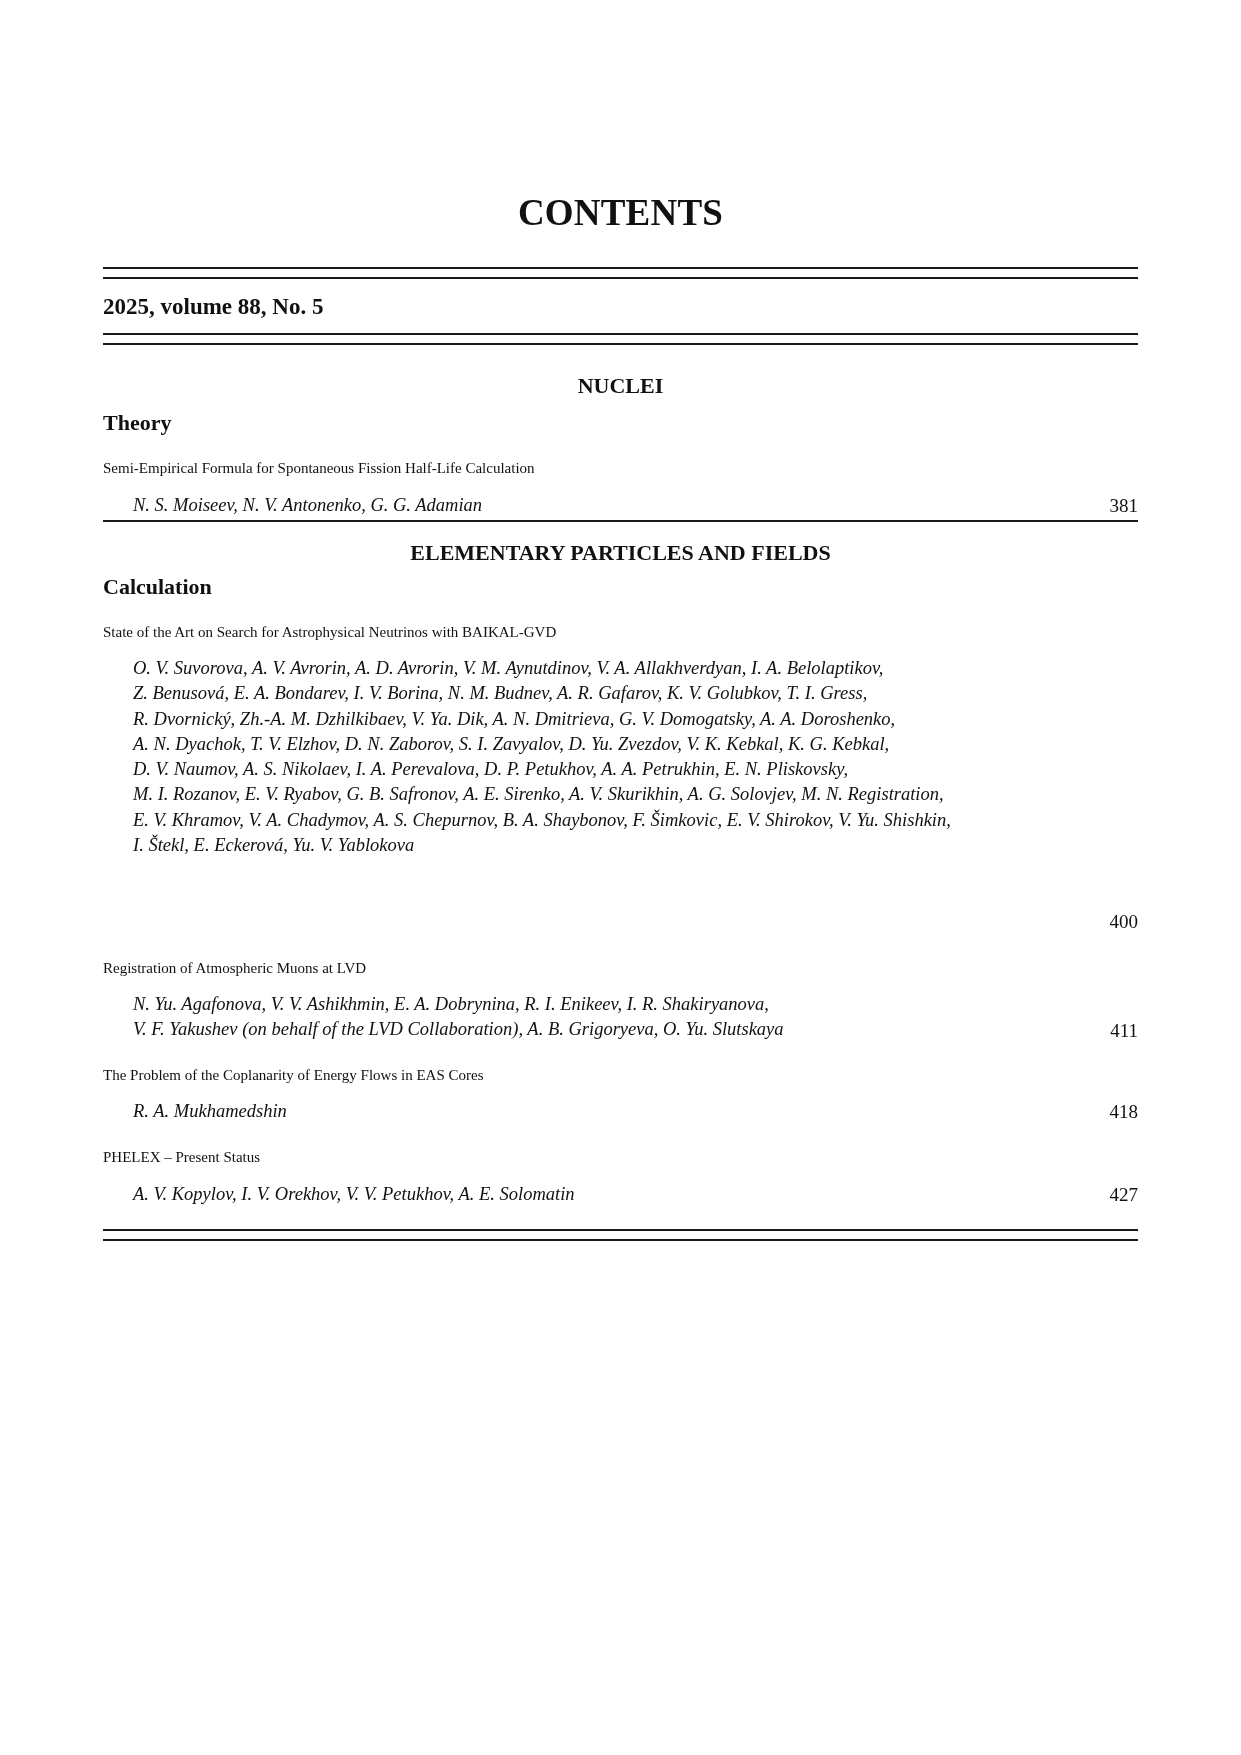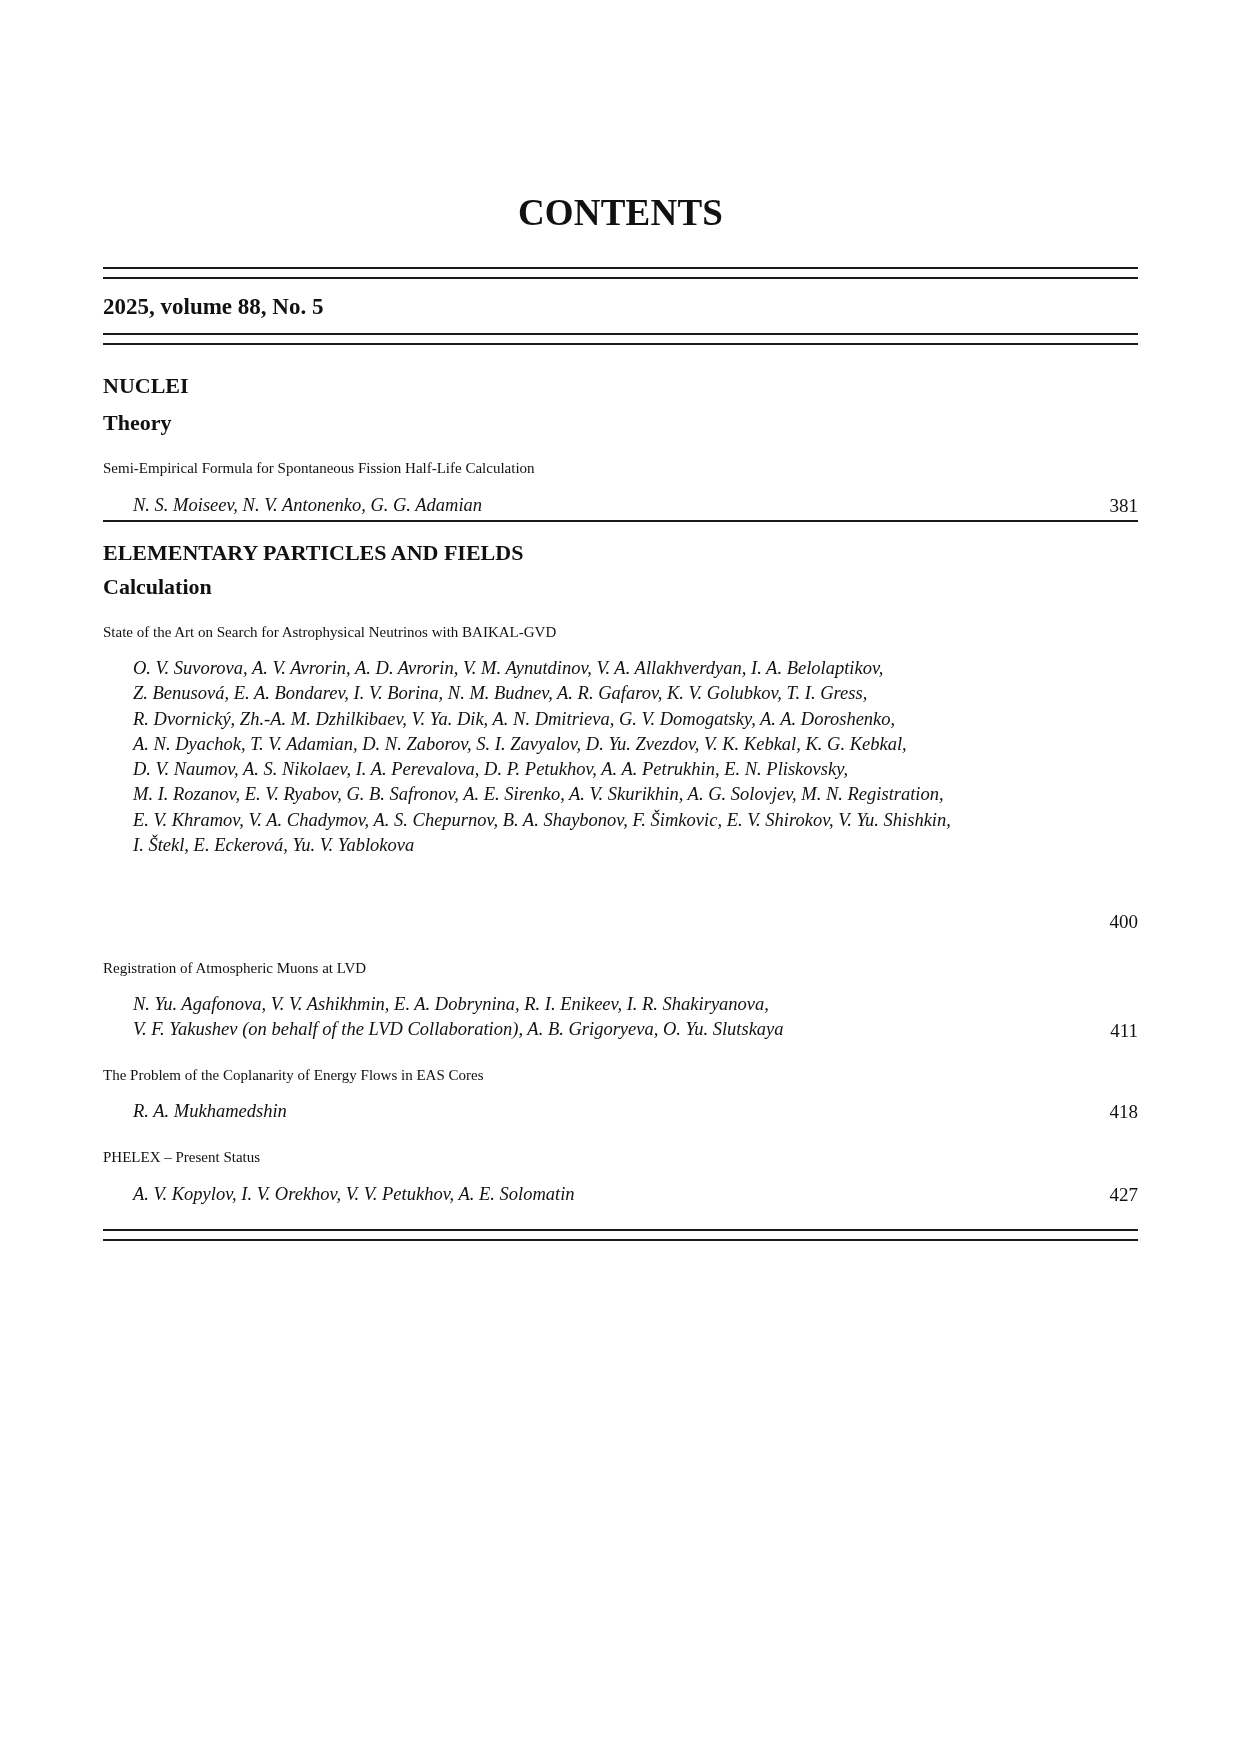--- a/index.html
+++ b/index.html
@@ -40,20 +40,21 @@
       top: 293px;
       left: 0;
       font-weight: bold;
       font-size: 23px;
       line-height: 28px;
     }
     .section-head {
       position: absolute;
       left: 0;
       width: 100%;
+      text-align: center;
       font-weight: bold;
       font-size: 22px;
       line-height: 26px;
     }
     .subsection-head {
       position: absolute;
       left: 0;
       font-weight: bold;
       font-size: 22px;
       line-height: 26px;
@@ -109,21 +110,21 @@
   <div class="rule" style="top:520px; height:1.5px"></div>
 
   <div class="section-head" style="top:540px">ELEMENTARY PARTICLES AND FIELDS</div>
   <div class="subsection-head" style="top:574px">Calculation</div>
 
   <div class="art-title" style="top:620px">State of the Art on Search for Astrophysical Neutrinos with BAIKAL-GVD</div>
   <div class="authors" style="top:656px">
     <span class="line">O. V. Suvorova, A. V. Avrorin, A. D. Avrorin, V. M. Aynutdinov, V. A. Allakhverdyan, I. A. Belolaptikov,</span>
     <span class="line">Z. Benusová, E. A. Bondarev, I. V. Borina, N. M. Budnev, A. R. Gafarov, K. V. Golubkov, T. I. Gress,</span>
     <span class="line">R. Dvornický, Zh.-A. M. Dzhilkibaev, V. Ya. Dik, A. N. Dmitrieva, G. V. Domogatsky, A. A. Doroshenko,</span>
-    <span class="line">A. N. Dyachok, T. V. Adamian, D. N. Zaborov, S. I. Zavyalov, D. Yu. Zvezdov, V. K. Kebkal, K. G. Kebkal,</span>
+    <span class="line">A. N. Dyachok, T. V. Elzhov, D. N. Zaborov, S. I. Zavyalov, D. Yu. Zvezdov, V. K. Kebkal, K. G. Kebkal,</span>
     <span class="line">D. V. Naumov, A. S. Nikolaev, I. A. Perevalova, D. P. Petukhov, A. A. Petrukhin, E. N. Pliskovsky,</span>
     <span class="line">M. I. Rozanov, E. V. Ryabov, G. B. Safronov, A. E. Sirenko, A. V. Skurikhin, A. G. Solovjev, M. N. Registration,</span>
     <span class="line">E. V. Khramov, V. A. Chadymov, A. S. Chepurnov, B. A. Shaybonov, F. Šimkovic, E. V. Shirokov, V. Yu. Shishkin,</span>
     <span class="line">I. Štekl, E. Eckerová, Yu. V. Yablokova</span>
   </div>
   <div class="page-num" style="top:909px">400</div>
 
   <div class="art-title" style="top:956px">Registration of Atmospheric Muons at LVD</div>
   <div class="authors" style="top:992px">
     <span class="line">N. Yu. Agafonova, V. V. Ashikhmin, E. A. Dobrynina, R. I. Enikeev, I. R. Shakiryanova,</span>

